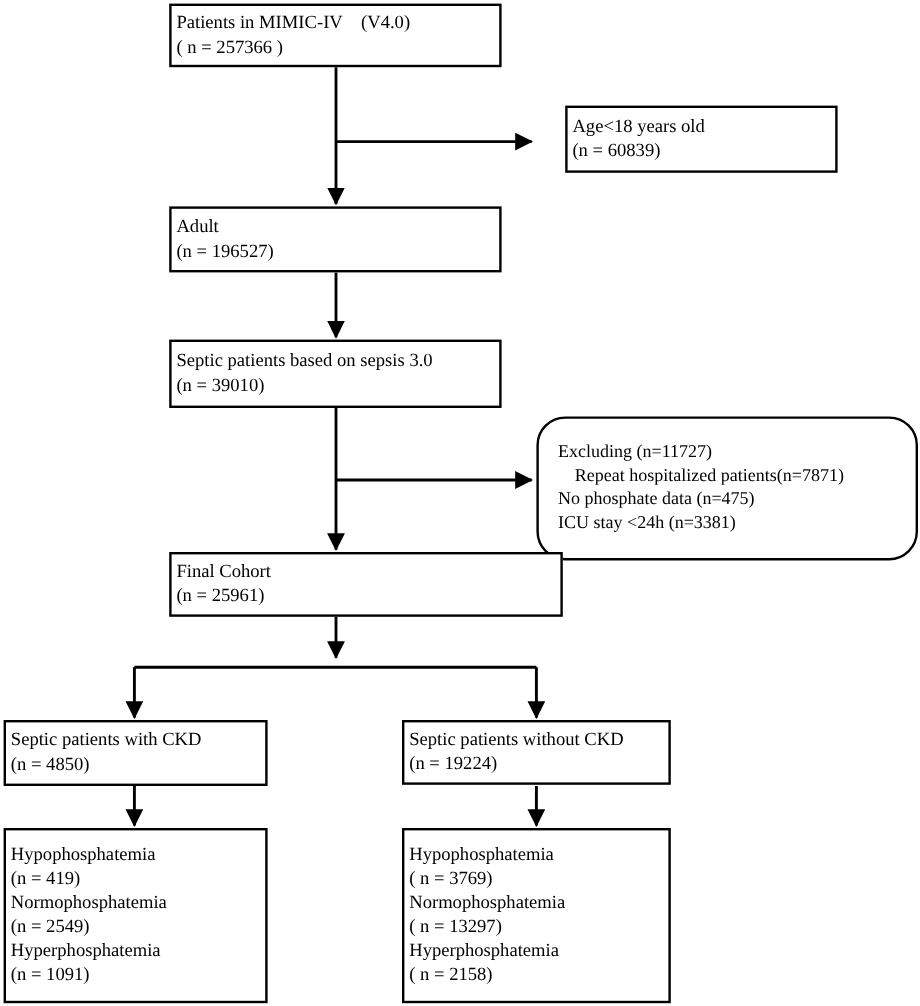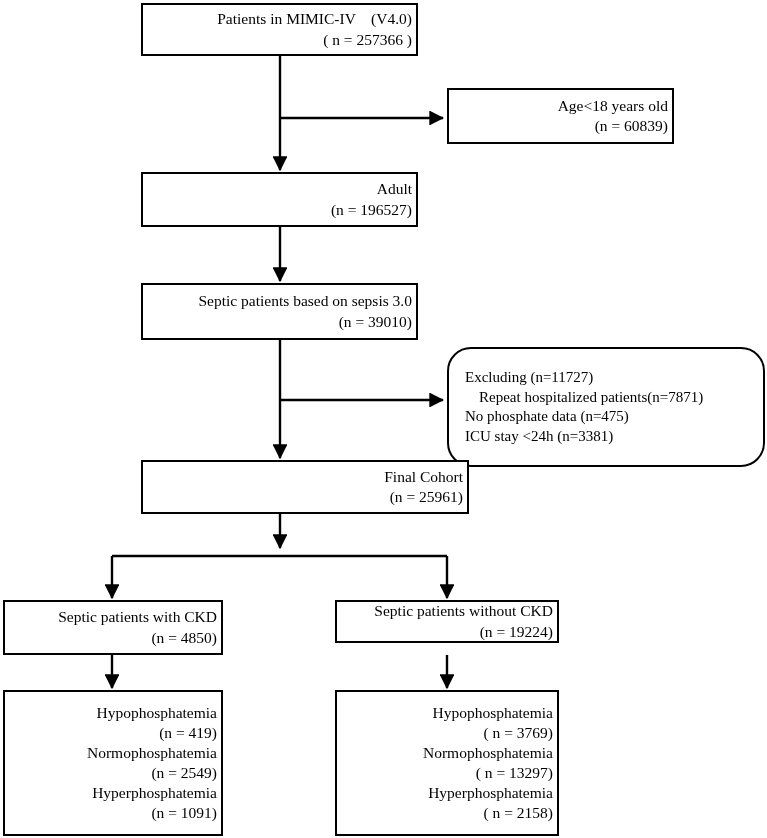--- a/index.html
+++ b/index.html
@@ -25,21 +25,21 @@
     height: 838px;
     pointer-events: none;
   }
   .node {
     position: absolute;
     box-sizing: border-box;
     border: 2.2px solid #000000;
     background: #ffffff;
     display: flex;
     flex-direction: column;
-    align-items: flex-end;
+    align-items: flex-start;
     justify-content: center;
     text-align: center;
     line-height: 1.30;
     font-size: 15.5px;
     padding: 2px 4px;
   }
   .node.left-align {
     align-items: flex-start;
     text-align: left;
     justify-content: center;
@@ -50,27 +50,27 @@
     white-space: nowrap;
   }
   .node.left-align .ln {
     white-space: nowrap;
   }
   .indent {
     padding-left: 14px;
   }
   
   #node-total      { left: 141px; top: 3px;   width: 277px; height: 53px; }
-  #node-age-excl   { left: 447px; top: 88px;  width: 227px; height: 56px; }
+  #node-age-excl   { left: 471px; top: 88px;  width: 227px; height: 56px; }
   #node-adult      { left: 141px; top: 172px; width: 277px; height: 55px; }
   #node-septic     { left: 141px; top: 283px; width: 277px; height: 57px; }
   #node-excl-multi { left: 447px; top: 347px; width: 318px; height: 120px; font-size: 15px; border-radius: 24px; }
   #node-final      { left: 141px; top: 460px; width: 328px; height: 54px; }
   #node-ckd        { left: 3px;   top: 600px; width: 220px; height: 55px; }
-  #node-nockd      { left: 335px; top: 600px; width: 224px; height: 43px; }
+  #node-nockd      { left: 335px; top: 600px; width: 224px; height: 54px; }
   #node-ckd-phos   { left: 3px;   top: 690px; width: 220px; height: 146px; }
   #node-nockd-phos { left: 335px; top: 690px; width: 224px; height: 146px; }
 </style>
 </head>
 <body>
 
 <div id="canvas">
 
   <svg class="connectors" viewBox="0 0 767 838" xmlns="http://www.w3.org/2000/svg">
     <defs>

